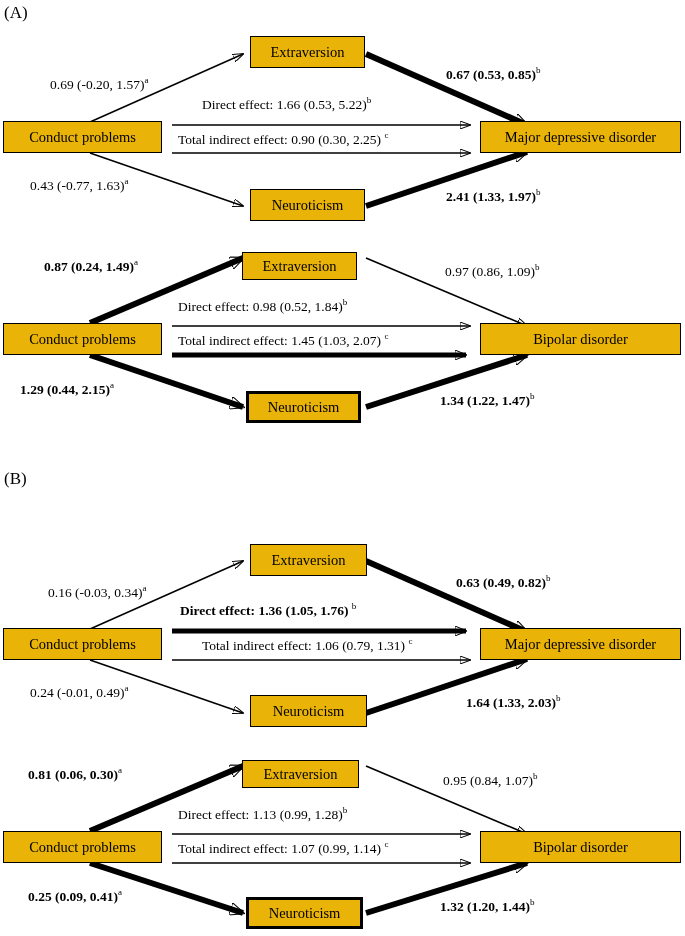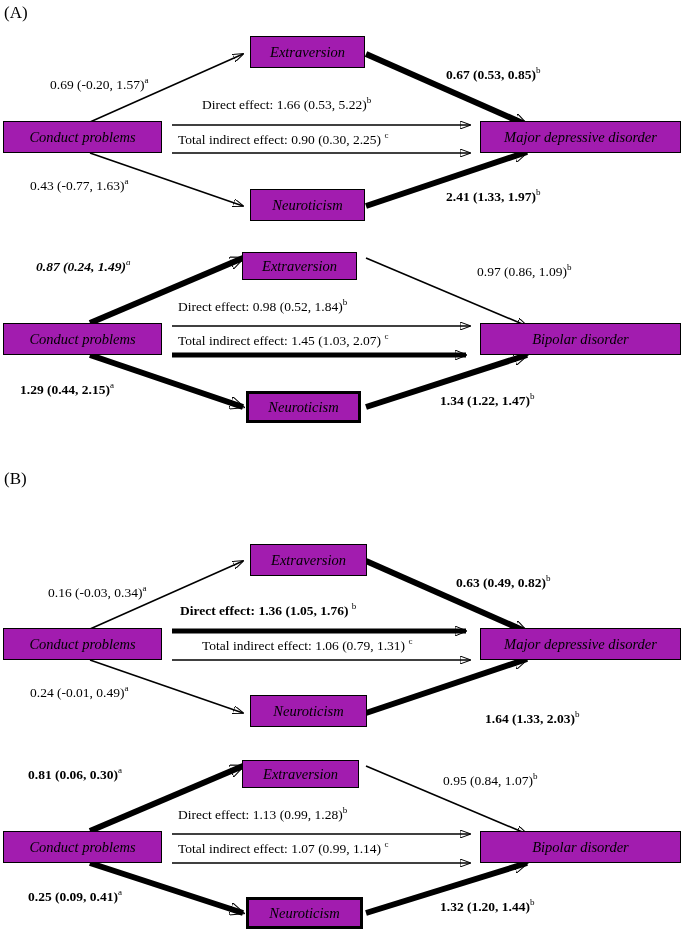--- a/index.html
+++ b/index.html
@@ -7,23 +7,23 @@
     width:685px;height:936px;position:relative;overflow:hidden;
     font-family:"Liberation Serif","DejaVu Serif",serif;
     color:#000000;
   }
   .panel-label{
     position:absolute;font-size:17px;line-height:1;color:#000;
   }
   .diagram{position:absolute;left:0;top:0;width:685px;}
   .node{
     position:absolute;box-sizing:border-box;
-    border:1px solid #000;background:#a21caf;
+    border:1px solid #000;background:#eab308;
     display:flex;align-items:center;justify-content:center;
-    font-size:14.5px;white-space:nowrap;color:#000;font-style:italic;
+    font-size:14.5px;white-space:nowrap;color:#000;
   }
   .node.bold-box{border:3px solid #000;}
   .edge-label{
     position:absolute;font-size:13.5px;white-space:nowrap;color:#000;line-height:1;
   }
   .edge-label.b{font-weight:bold;}
   .edge-label sup{font-size:9px;font-weight:normal;vertical-align:super;}
   .edge-label.b sup{font-weight:normal;}
   svg.wires{position:absolute;left:0;top:0;overflow:visible;}
   svg.wires line,svg.wires path{stroke:#000;fill:none;}
@@ -93,27 +93,27 @@
     <line x1="366" y1="407" x2="527" y2="355" stroke-width="6" marker-end="url(#ah-thick)"></line>
     <line x1="172" y1="326" x2="470" y2="326" stroke-width="1.4" marker-end="url(#ah-thin)"></line>
     <line x1="172" y1="355" x2="466" y2="355" stroke-width="5" marker-end="url(#ah-mid)"></line>
   </svg>
 
   <div class="node" style="left:3px;top:323px;width:159px;height:32px;">Conduct problems</div>
   <div class="node" style="left:242px;top:252px;width:115px;height:28px;">Extraversion</div>
   <div class="node bold-box" style="left:246px;top:391px;width:115px;height:32px;">Neuroticism</div>
   <div class="node" style="left:480px;top:323px;width:201px;height:32px;">Bipolar disorder</div>
 
-  <div class="edge-label b" style="left:36px;top:258px;font-style:italic;">
+  <div class="edge-label b" style="left:44px;top:258px;">
     <span>0.87 (0.24, 1.49)</span><sup>a</sup>
   </div>
   <div class="edge-label b" style="left:20px;top:381px;">
     <span>1.29 (0.44, 2.15)</span><sup>a</sup>
   </div>
-  <div class="edge-label" style="left:445px;top:263px;margin-left:32px;">
+  <div class="edge-label" style="left:445px;top:263px;">
     <span>0.97 (0.86, 1.09)</span><sup>b</sup>
   </div>
   <div class="edge-label b" style="left:440px;top:392px;">
     <span>1.34 (1.22, 1.47)</span><sup>b</sup>
   </div>
   <div class="edge-label" style="left:178px;top:298px;">
     <span>Direct effect:  0.98 (0.52, 1.84)</span><sup>b</sup>
   </div>
   <div class="edge-label" style="left:178px;top:332px;">
     <span>Total indirect effect:  1.45 (1.03, 2.07) </span><sup>c</sup>
@@ -139,21 +139,21 @@
 
   <div class="edge-label" style="left:48px;top:584px;">
     <span>0.16 (-0.03, 0.34)</span><sup>a</sup>
   </div>
   <div class="edge-label" style="left:30px;top:684px;">
     <span>0.24 (-0.01, 0.49)</span><sup>a</sup>
   </div>
   <div class="edge-label b" style="left:456px;top:574px;">
     <span>0.63 (0.49, 0.82)</span><sup>b</sup>
   </div>
-  <div class="edge-label b" style="left:485px;top:694px;margin-top:16px;">
+  <div class="edge-label b" style="left:466px;top:694px;">
     <span>1.64 (1.33, 2.03)</span><sup>b</sup>
   </div>
   <div class="edge-label b" style="left:180px;top:602px;">
     <span>Direct effect: 1.36 (1.05, 1.76) </span><sup>b</sup>
   </div>
   <div class="edge-label" style="left:178px;top:637px;margin-left:24px;">
     <span>Total indirect effect:  1.06 (0.79, 1.31) </span><sup>c</sup>
   </div>
 </div>
 

